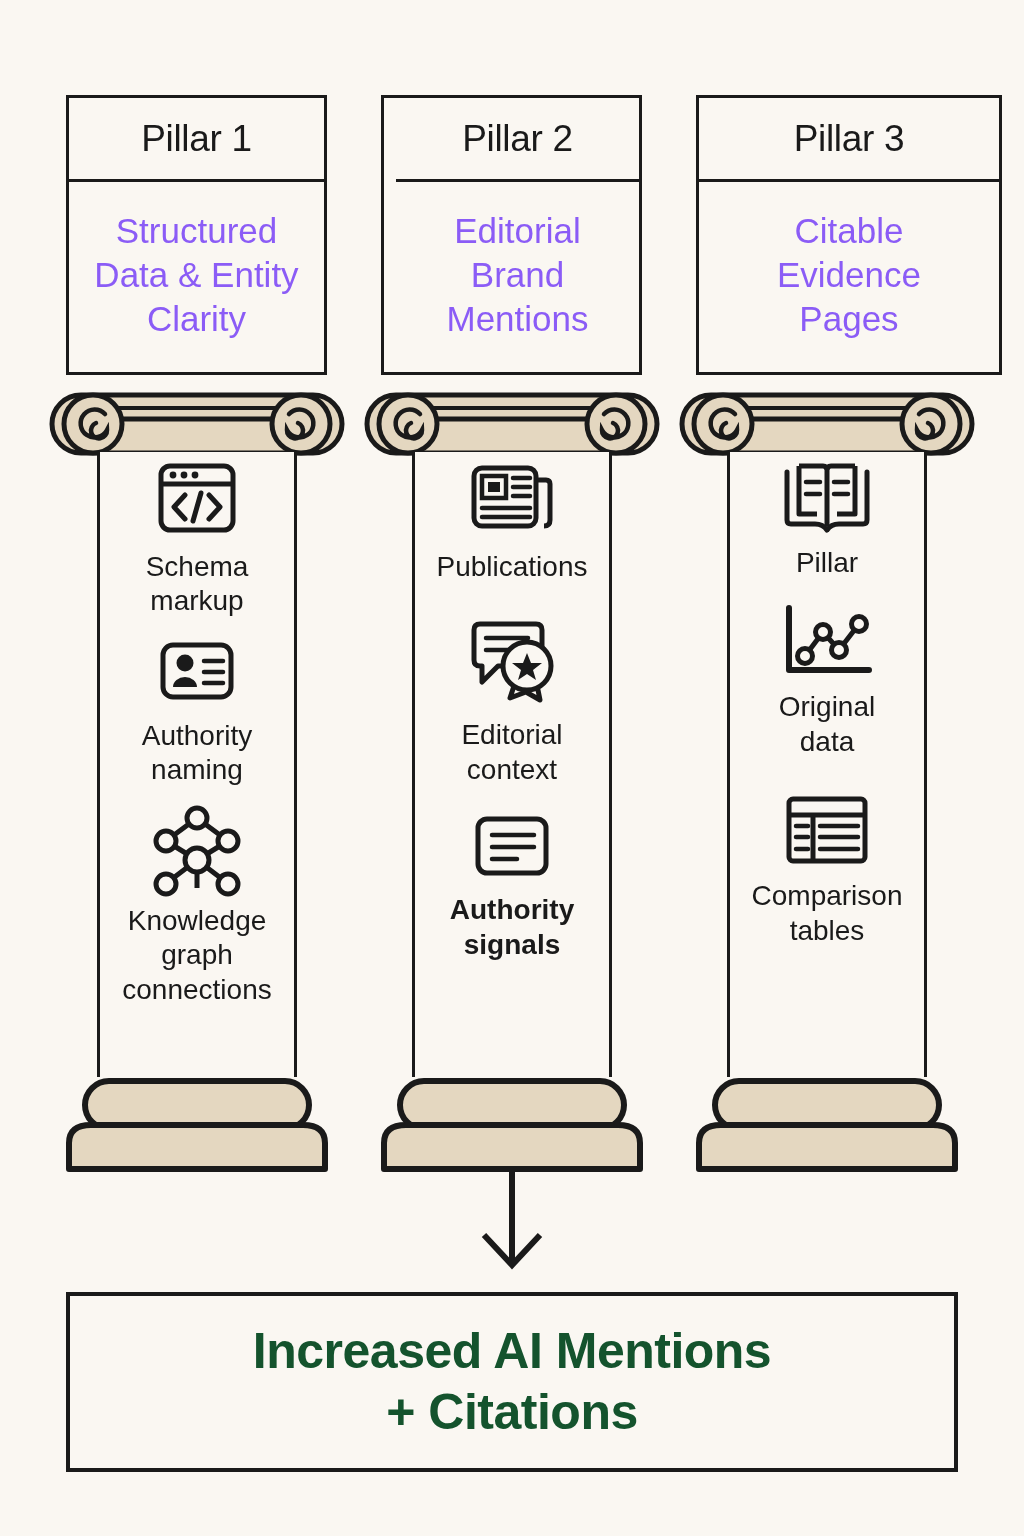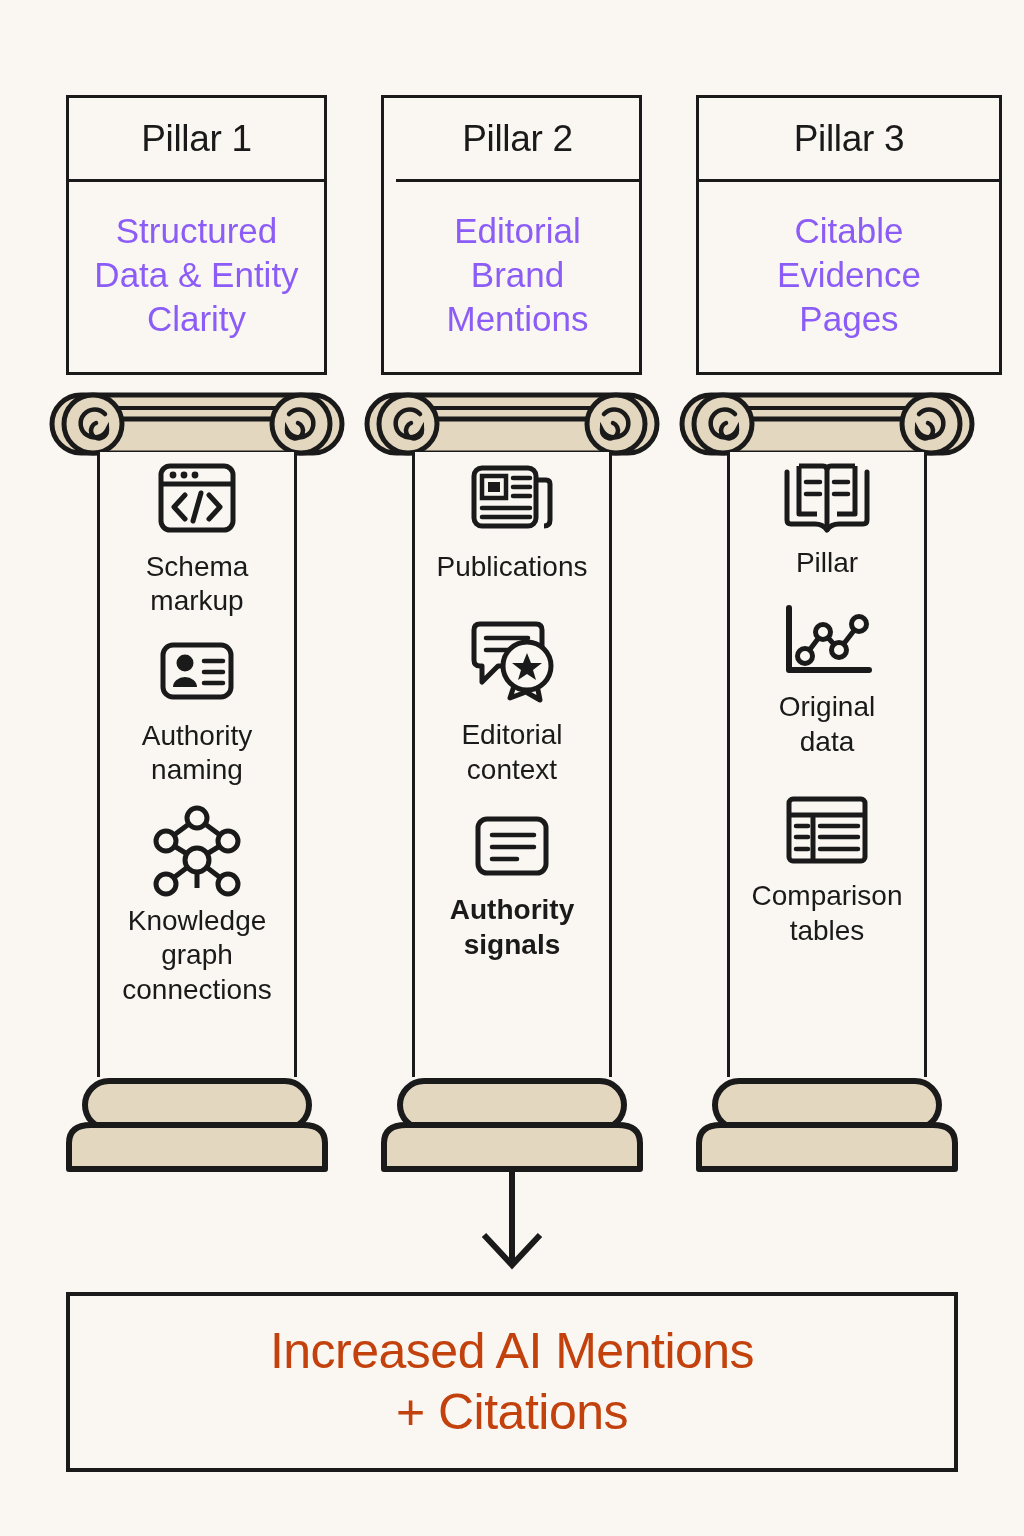--- a/index.html
+++ b/index.html
@@ -127,24 +127,24 @@
     box-sizing: border-box;
     border: 4px solid #1A1A1A;
     background: #FAF7F2;
     display: flex;
     align-items: center;
     justify-content: center;
     text-align: center;
   }
   #outcome-text {
     font-size: 50px;
-    font-weight: 400;
+    font-weight: 700;
     line-height: 1.22;
     letter-spacing: -0.5px;
-    color: #c2410c;
+    color: #14532d;
     white-space: pre-line;
   }
 </style>
 </head>
 <body>
 
 <div id="stage">
 
   <div class="header-box" style="left:66px; top:95px; width:261px; height:280px;">
     <div class="header-title">Pillar 1</div>

